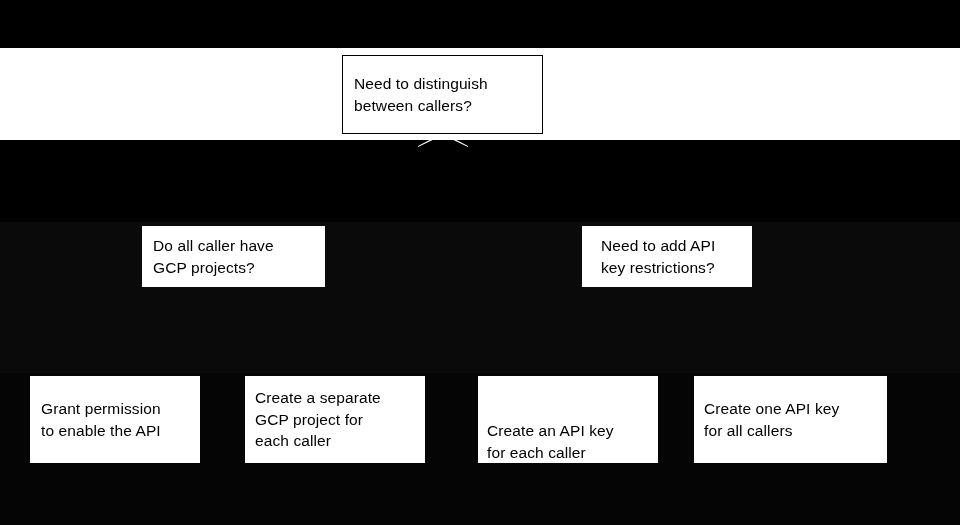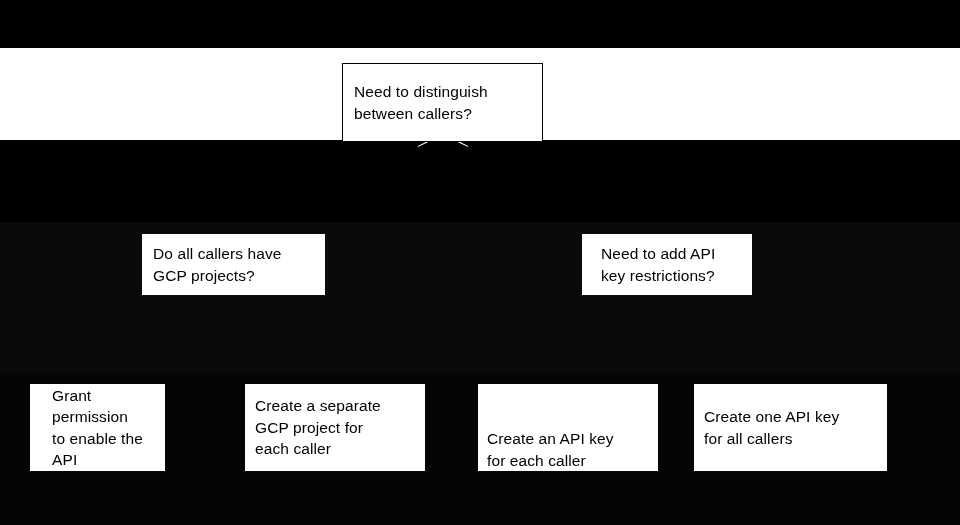--- a/index.html
+++ b/index.html
@@ -42,21 +42,20 @@
   .node {
     position: absolute;
     box-sizing: border-box;
     background: #ffffff;
     color: #000000;
     display: flex;
     align-items: center;
     font-size: 15.5px;
     line-height: 1.38;
     letter-spacing: 0.1px;
-    margin-top: 8px;
     -webkit-font-smoothing: antialiased;
   }
   .node .label {
     display: block;
     white-space: pre-line;
   }
   .node-bordered {
     border: 1px solid #000000;
   }
 
@@ -85,23 +84,23 @@
     width: 170px;
     height: 61px;
     padding-left: 19px;
     padding-right: 8px;
   }
 
   
   #node-grant-permission {
     left: 30px;
     top: 376px;
-    width: 135px;
+    width: 170px;
     height: 87px;
-    padding-left: 22px;
+    padding-left: 11px;
     padding-right: 8px;
   }
   #node-separate-project {
     left: 245px;
     top: 376px;
     width: 180px;
     height: 87px;
     padding-left: 10px;
     padding-right: 12px;
   }
@@ -150,21 +149,21 @@
       <polygon points="25,0 50,13 50,14 25,2 0,14 0,13" fill="#ffffff"></polygon>
     </svg>
   </div>
 
   <div class="node node-bordered" id="node-root">
     <span class="label">Need to distinguish
 between callers?</span>
   </div>
 
   <div class="node" id="node-gcp-projects">
-    <span class="label">Do all callers have
+    <span class="label">Do all caller have
 GCP projects?</span>
   </div>
 
   <div class="node" id="node-key-restrictions">
     <span class="label">Need to add API
 key restrictions?</span>
   </div>
 
   <div class="node" id="node-grant-permission">
     <span class="label">Grant permission

